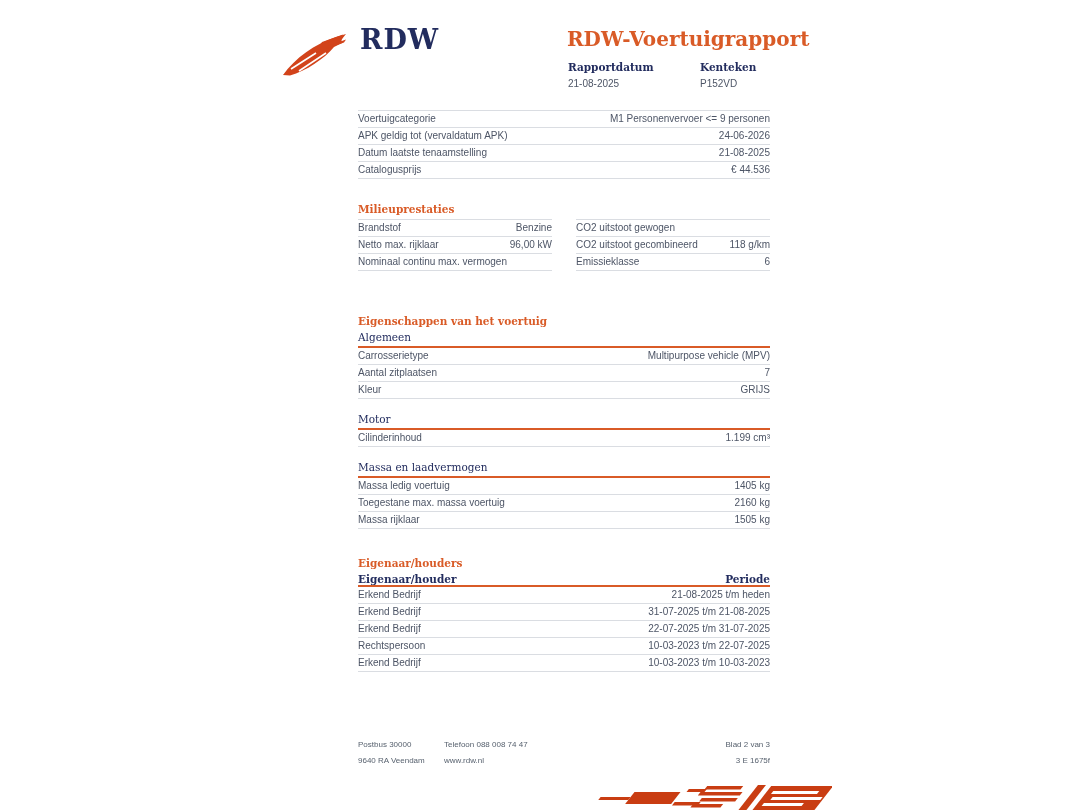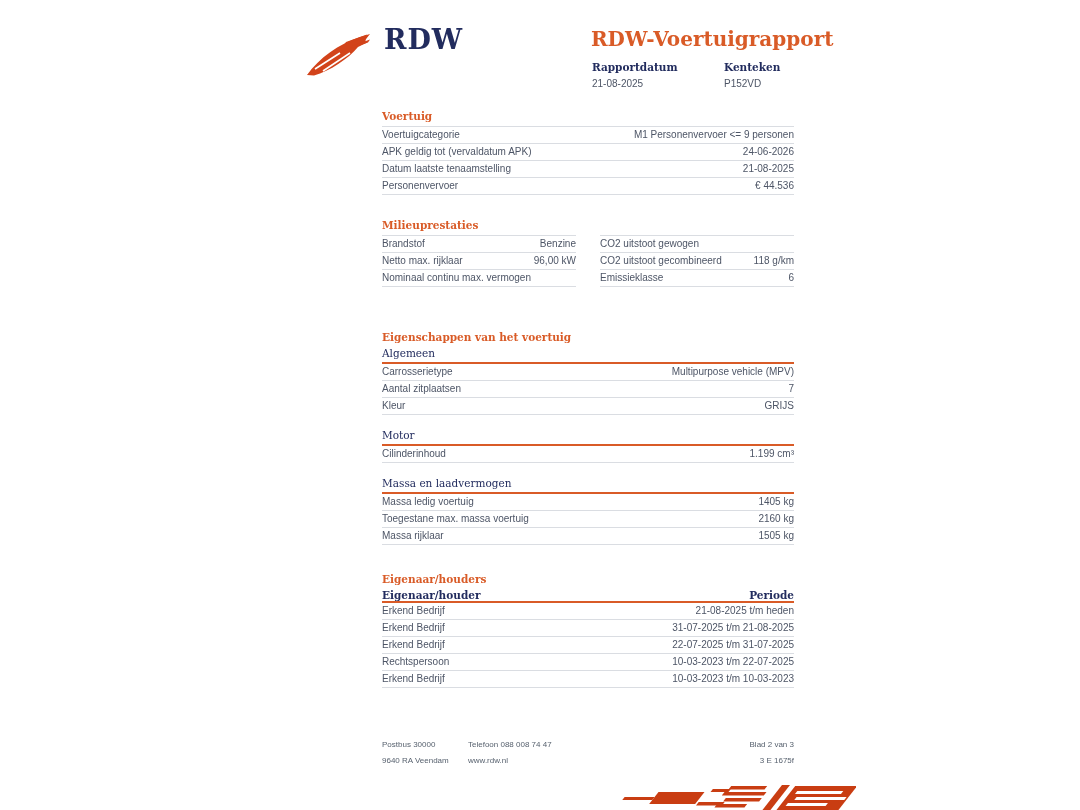--- a/index.html
+++ b/index.html
@@ -1,20 +1,19 @@
 <!DOCTYPE html>
 <html style="--accent-orange: #D95B27; --brand-navy: #222C5E; --logo-red: #D2431A; --graphic-red: #C93D12; --body-text: #4D5566; --divider: #DADDE2;"><head>
 <meta charset="utf-8">
 <style>
   html, body { margin:0; padding:0; background:#ffffff; }
   .page {
     position:relative; width:880px; height:810px; background:#ffffff;
     overflow:hidden; font-family:"Liberation Sans", sans-serif;
     color:var(--body-text, #4D5566);
-    margin-left:24px;
   }
 
   
   .logo-wing { position:absolute; left:280px; top:29px; width:72px; height:50px; }
   .wing-fill { fill:var(--logo-red, #D2431A); }
   .brand-text {
     position:absolute; left:360px; top:24px;
     font-family:"DejaVu Serif", serif; font-weight:700; font-size:27px;
     color:var(--brand-navy, #222C5E); letter-spacing:1px;
   }
@@ -105,36 +104,35 @@
     </div>
     <div class="meta-block">
       <div class="meta-label">Kenteken</div>
       <div class="meta-value">P152VD</div>
     </div>
   </div>
 
   <div class="main">
 
     <div class="section">
-      <div class="section-heading">Voertuig</div>
       <div class="rows">
         <div class="row">
           <span class="row-label">Voertuigcategorie</span>
           <span class="row-value">M1 Personenvervoer &lt;= 9 personen</span>
         </div>
         <div class="row">
           <span class="row-label">APK geldig tot (vervaldatum APK)</span>
           <span class="row-value">24-06-2026</span>
         </div>
         <div class="row">
           <span class="row-label">Datum laatste tenaamstelling</span>
           <span class="row-value">21-08-2025</span>
         </div>
         <div class="row">
-          <span class="row-label">Personenvervoer</span>
+          <span class="row-label">Catalogusprijs</span>
           <span class="row-value">€ 44.536</span>
         </div>
       </div>
     </div>
 
     <div class="section section-milieu">
       <div class="section-heading">Milieuprestaties</div>
       <div class="cols">
         <div class="col rows">
           <div class="row">

